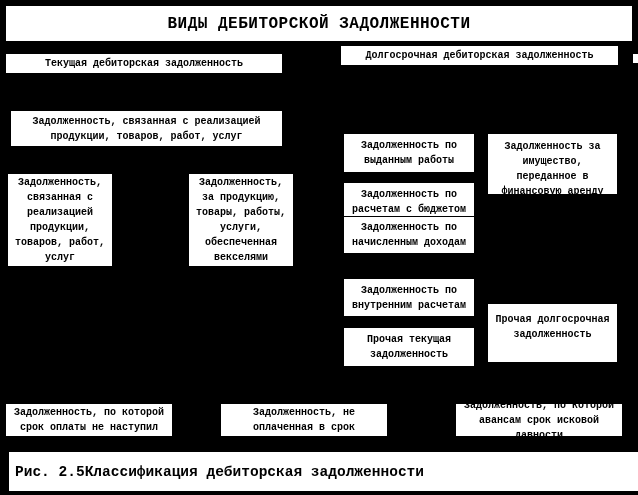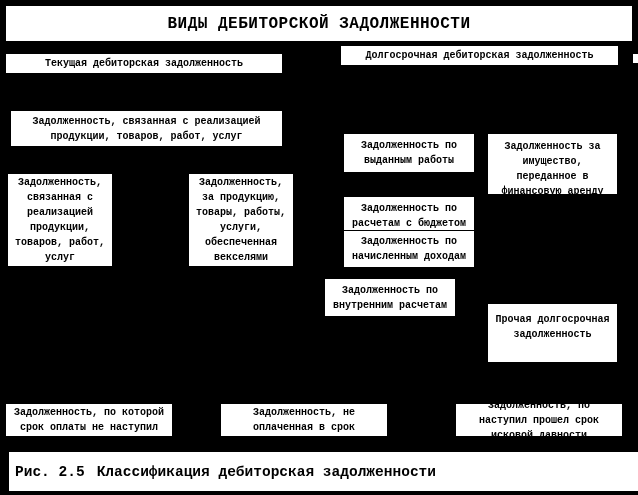--- a/index.html
+++ b/index.html
@@ -36,21 +36,21 @@
     position: absolute;
     left: 9px; top: 452px;
     width: 629px; height: 39px;
     background: #ffffff;
     box-sizing: border-box;
     display: flex;
     align-items: center;
     padding-left: 6px;
     font-size: 14.5px;
   }
-  .caption-strip .fig-label { margin-right: 12px; white-space: nowrap; }
+  .caption-strip .fig-label { white-space: nowrap; }
   .artifact {
     position: absolute;
     background: #ffffff;
   }
 </style>
 </head>
 <body>
 
 <div class="stage">
 
@@ -59,30 +59,31 @@
   <div class="box" style="left:5px; top:53px; width:278px; height:21px;">Текущая дебиторская задолженность</div>
   <div class="box" style="left:340px; top:45px; width:279px; height:21px;">Долгосрочная дебиторская задолженность</div>
 
 
   <div class="box" style="left:10px; top:110px; width:273px; height:37px;">Задолженность, связанная с реализацией продукции, товаров, работ, услуг</div>
 
   <div class="box" style="left:7px; top:173px; width:106px; height:94px;">Задолженность, связанная с реализацией продукции, товаров, работ, услуг</div>
   <div class="box" style="left:188px; top:173px; width:106px; height:94px;">Задолженность, за продукцию, товары, работы, услуги, обеспеченная векселями</div>
 
   <div class="box" style="left:343px; top:133px; width:132px; height:40px;">Задолженность по выданным работы</div>
-  <div class="box" style="left:343px; top:182px; width:132px; height:39px;margin-top:14px;">Задолженность по расчетам с бюджетом</div>
-  <div class="box" style="left:343px; top:230px; width:132px; height:38px;">Задолженность по начисленным доходам</div>
-  <div class="box" style="left:324px; top:278px; width:132px; height:39px;">Задолженность по внутренним расчетам</div>
+  <div class="box" style="left:343px; top:182px; width:132px; height:39px;">Задолженность по расчетам с бюджетом</div>
+  <div class="box" style="left:343px; top:216px; width:132px; height:38px;">Задолженность по начисленным доходам</div>
+  <div class="box" style="left:343px; top:278px; width:132px; height:39px;">Задолженность по внутренним расчетам</div>
+  <div class="box" style="left:343px; top:327px; width:132px; height:40px;">Прочая текущая задолженность</div>
 
   <div class="box box--top" style="left:487px; top:133px; width:131px; height:62px;text-align:center;">Задолженность за имущество, переданное в финансовую аренду</div>
   <div class="box" style="left:5px; top:403px; width:168px; height:34px;">Задолженность, по которой срок оплаты не наступил</div>
 
   <div class="box box--top" style="left:487px; top:303px; width:131px; height:60px; padding-top:8px;">Прочая долгосрочная задолженность</div>
   <div class="box" style="left:220px; top:403px; width:168px; height:34px;">Задолженность, не оплаченная в срок</div>
-  <div class="box" style="left:455px; top:403px; width:168px; height:34px;">Задолженность, по наступил прошел срок исковой давности</div>
+  <div class="box" style="left:455px; top:403px; width:168px; height:34px;">Задолженность, по которой авансам срок исковой давности</div>
 
   <div class="artifact" style="left:633px; top:54px; width:5px; height:9px;"></div>
 
   <div class="caption-strip">
     <span class="fig-label">Рис.  2.5</span>
     <span>Классификация дебиторская задолженности</span>
   </div>
 
 </div>
 

